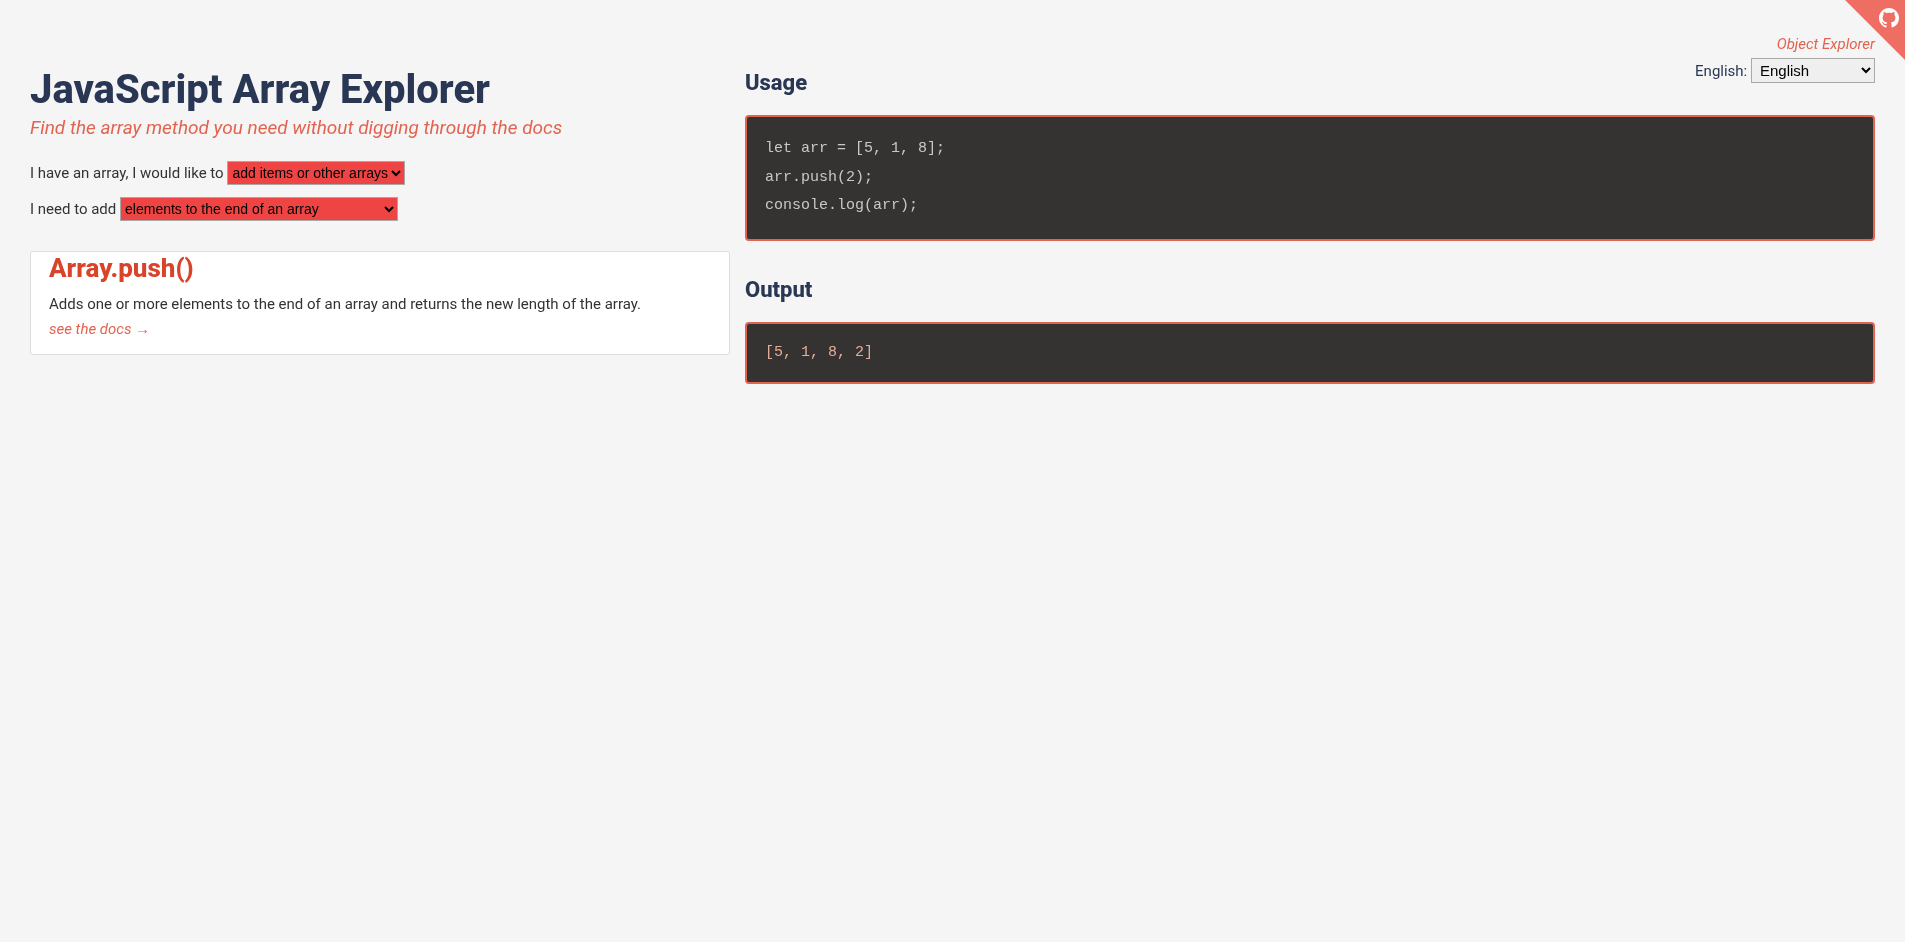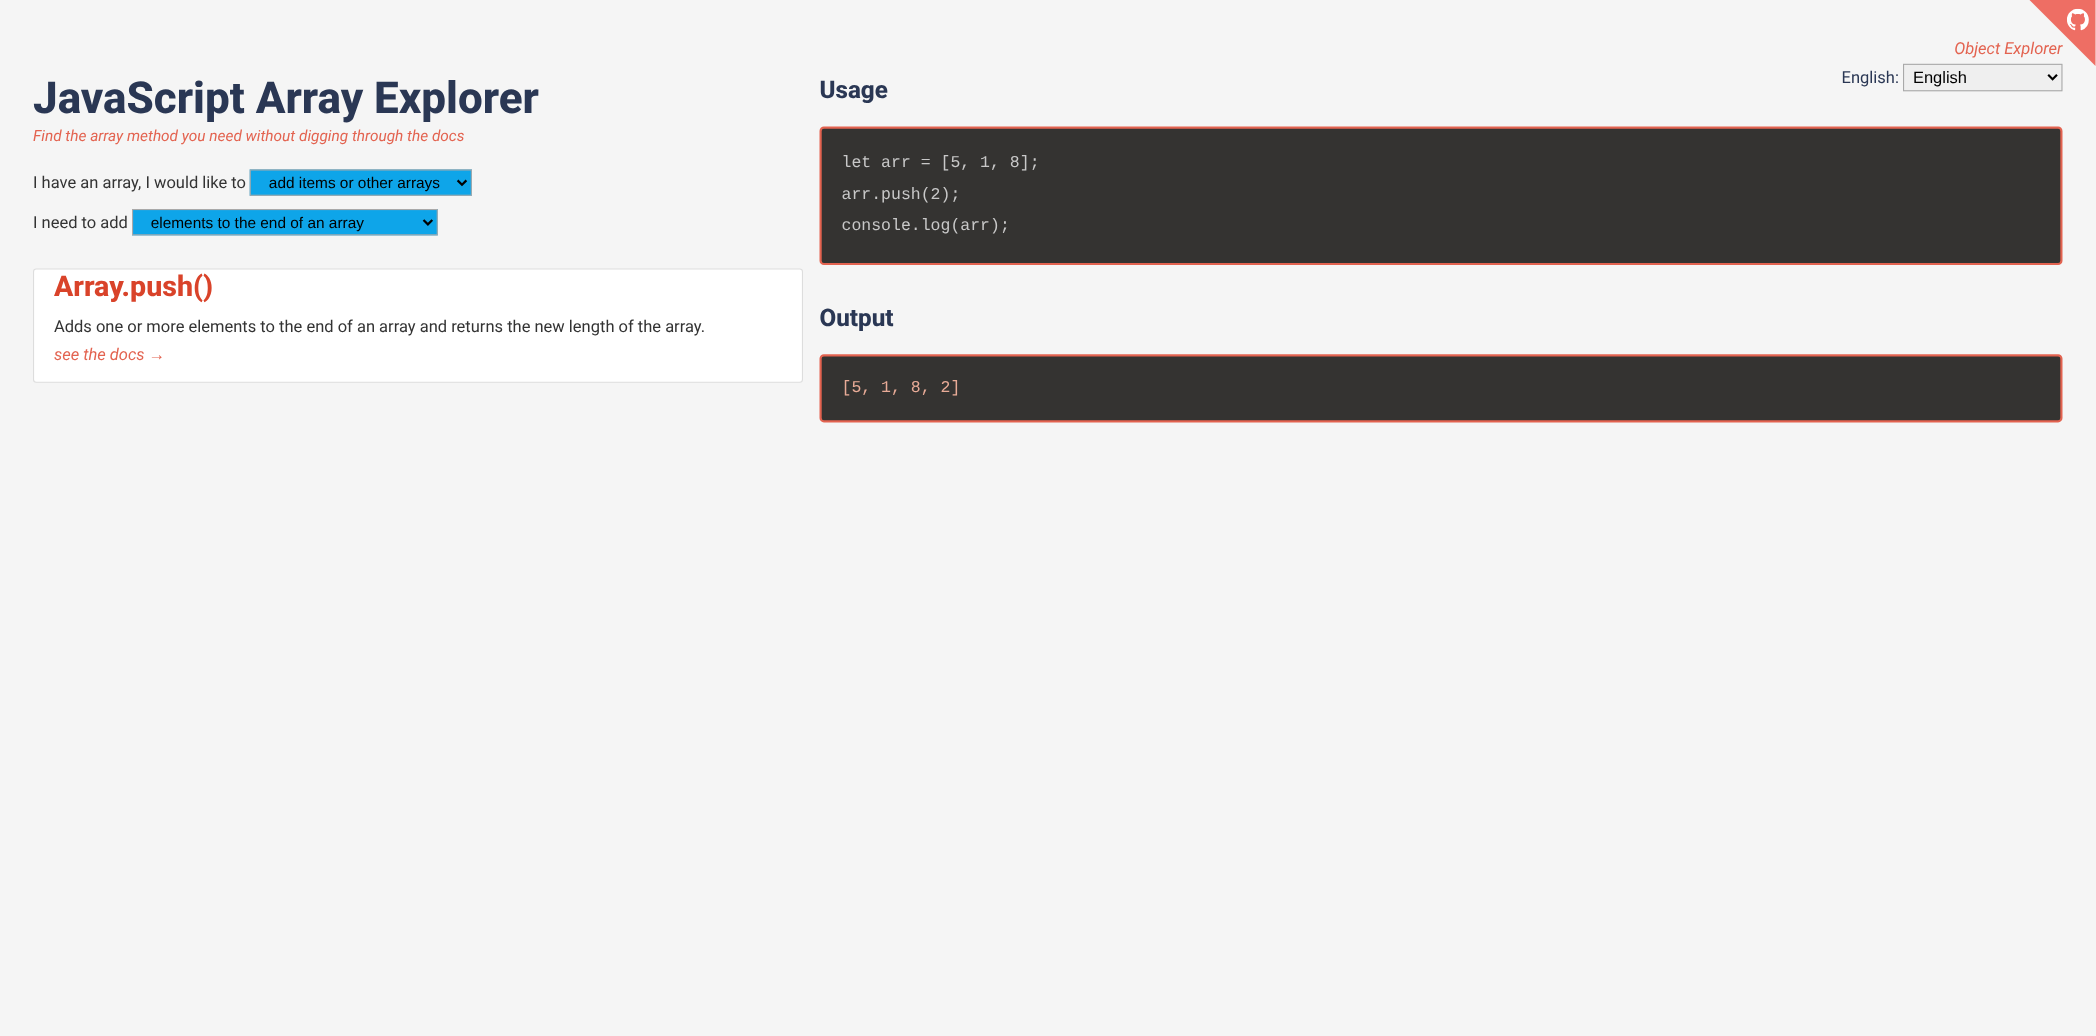--- a/index.html
+++ b/index.html
@@ -51,21 +51,21 @@
       right: 30px;
       font-size: 15px;
       color: #2a3754;
     }
     
     .lang-bar select {
       font-size: 15px;
       padding: 2px 4px;
       background: #efefef;
       border: 1px solid #a9a9a9;
-      width: 145px;
+      width: 124px;
     }
     
     .container {
       display: flex;
       padding: 70px 30px 30px 30px;
       gap: 15px;
     }
     
     .left-col {
       flex: 0 0 700px;
@@ -79,34 +79,34 @@
       font-size: 40px;
       font-weight: 800;
       color: #2a3754;
       margin: 0;
       line-height: 1;
     }
     
     .subtitle {
       color: #e36350;
       font-style: italic;
-      font-size: 14px;
+      font-size: 19px;
       margin: 6px 0 22px 0;
     }
     
     .selector-row {
       margin-bottom: 12px;
       font-size: 15px;
       color: #333;
     }
     
     .selector-row select {
       font-size: 14px;
-      padding: 2px 12px;
-      background: #0ea5e9;
+      padding: 2px 0;
+      background: #ef4444;
       border: 1px solid #a9a9a9;
     }
     
     .result-card {
       background: white;
       border: 1px solid #ddd;
       border-radius: 3px;
       padding: 1px 18px 16px 18px;
       margin-top: 30px;
     }

